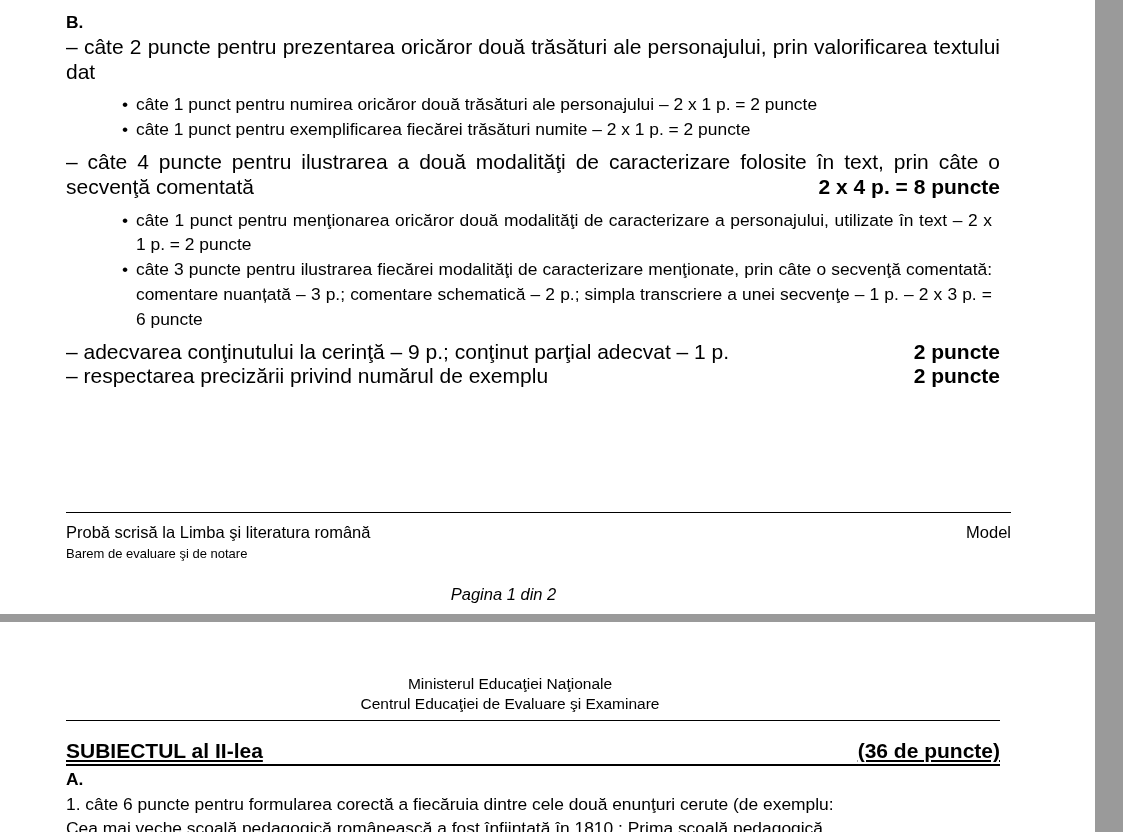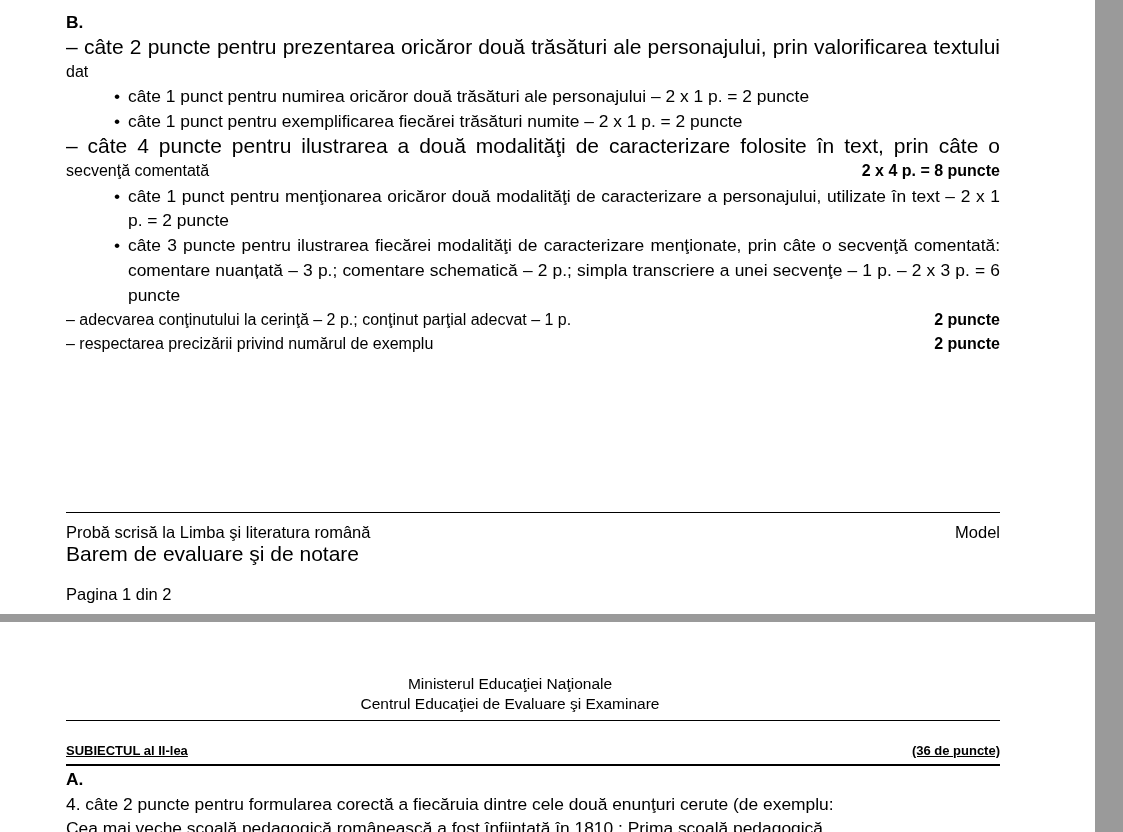--- a/index.html
+++ b/index.html
@@ -64,34 +64,34 @@
     line-height: 24.8px;
     text-align: justify;
     text-align-last: justify;
     margin: 0;
   }
 
   .row-with-score {
     display: flex;
     align-items: baseline;
     justify-content: space-between;
-    font-size: 16px;
+    font-size: 21px;
     line-height: 24.8px;
   }
   .row-with-score .score {
     font-weight: bold;
     white-space: nowrap;
     padding-left: 20px;
   }
   .row-line { flex: 0 1 auto; }
 
   
   ul.blist {
     list-style: none;
-    margin: 0;
+    margin: 8px;
     padding: 0;
   }
   ul.blist > li {
     position: relative;
     padding-left: 62px;
     font-size: 17.4px;
     line-height: 24.8px;
     text-align: justify;
     margin: 0;
   }
@@ -102,66 +102,67 @@
     left: 48px;
     top: 0;
     font-size: 17.4px;
     line-height: 24.8px;
   }
 
   
   .footer-wrap {
     position: absolute;
     left: 66px;
-    right: 95px;
+    right: 84px;
     top: 512px;
   }
   .footer-rule {
     border-top: 1px solid #000;
     height: 0;
     margin-bottom: 8px;
   }
   .footer-row {
     display: flex;
     justify-content: space-between;
     align-items: baseline;
     font-size: 16.5px;
     line-height: 22px;
   }
   .footer-left-line2 {
-    font-size: 21px;
+    font-size: 13px;
     line-height: 22px;
   }
   .footer-center {
-    text-align: left;
+    text-align: center;
     font-size: 16.5px;
     line-height: 22px;
     padding-top: 18px;
     padding-right: 70px;
+    font-style: italic;
   }
 
   
   .ministry {
     text-align: center;
     font-size: 15.5px;
     line-height: 20px;
     padding-top: 52px;
     padding-right: 46px;
   }
   .ministry-rule {
     border-top: 1px solid #000;
     height: 0;
     margin-top: 6px;
   }
 
   .subject-bar {
     display: flex;
     justify-content: space-between;
     align-items: flex-start;
-    font-size: 13px;
+    font-size: 21px;
     line-height: 24.8px;
     font-weight: bold;
     padding-top: 18px;
   }
   .subject-bar span { text-decoration: underline; }
   .subject-rule {
     border-top: 2px solid #000;
     height: 0;
   }
 
@@ -212,21 +213,21 @@
       <span class="row-line">secvenţă comentată</span>
       <span class="score">2 x 4 p. = 8 puncte</span>
     </div>
 
     <ul class="blist">
       <li>câte 1 punct  pentru menţionarea oricăror două modalităţi de caracterizare a personajului, utilizate în text – 2 x 1 p. = 2 puncte</li>
       <li>câte 3 puncte pentru ilustrarea fiecărei modalităţi de caracterizare menţionate, prin câte o secvenţă comentată: comentare nuanțată – 3 p.;   comentare schematică – 2 p.; simpla transcriere a unei secvenţe – 1 p. – 2 x 3 p. = 6 puncte</li>
     </ul>
 
     <div class="row-with-score">
-      <span class="row-line">– adecvarea conţinutului la cerinţă – 2 p.; conţinut parţial adecvat  – 1 p.</span>
+      <span class="row-line">– adecvarea conţinutului la cerinţă – 9 p.; conţinut parţial adecvat  – 1 p.</span>
       <span class="score">2 puncte</span>
     </div>
     <div class="row-with-score">
       <span class="row-line">– respectarea precizării privind numărul de exemplu</span>
       <span class="score">2 puncte</span>
     </div>
 
     <div class="footer-wrap">
       <div class="footer-rule"></div>
       <div class="footer-row">
@@ -249,18 +250,18 @@
     <div class="ministry-rule"></div>
 
     <div class="subject-bar">
       <span>SUBIECTUL al II-lea</span>
       <span>(36 de puncte)</span>
     </div>
     <div class="subject-rule"></div>
 
     <div class="p2-a">A.</div>
 
-    <div class="p2-body">4. câte 2 puncte pentru formularea corectă a fiecăruia dintre cele două enunţuri cerute (de exemplu:</div>
+    <div class="p2-body">1. câte 6 puncte pentru formularea corectă a fiecăruia dintre cele două enunţuri cerute (de exemplu:</div>
     <div class="p2-body">Cea mai veche școală pedagogică românească a fost înfiinţată în 1810.; Prima școală pedagogică</div>
   </div>
 
   <div class="right-strip"></div>
 </div>
 
 </body></html>

